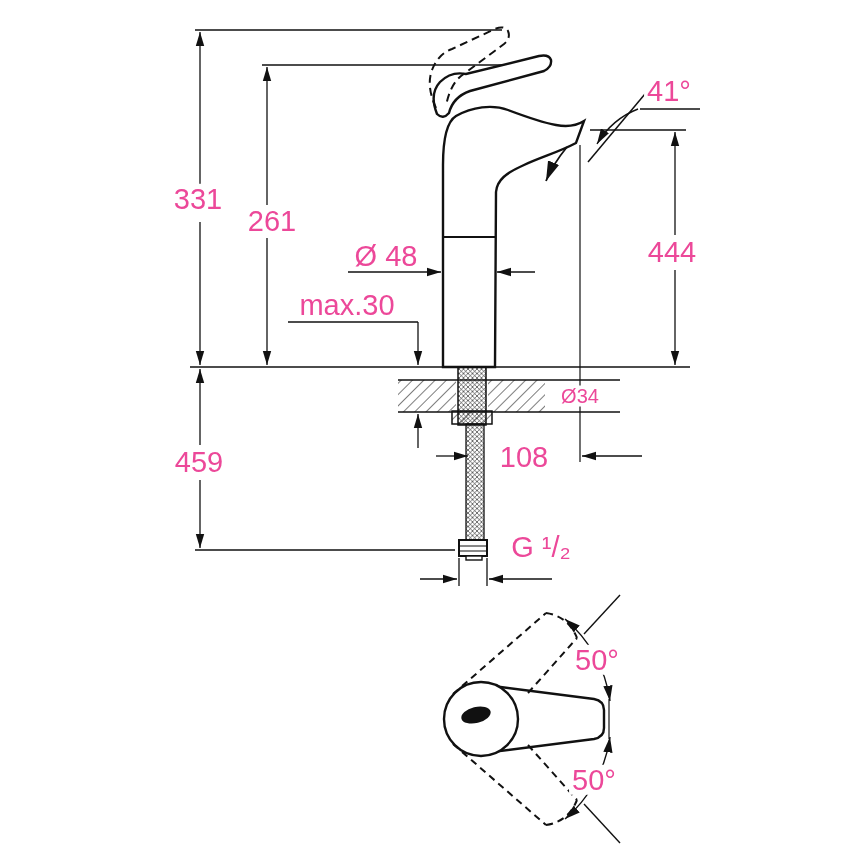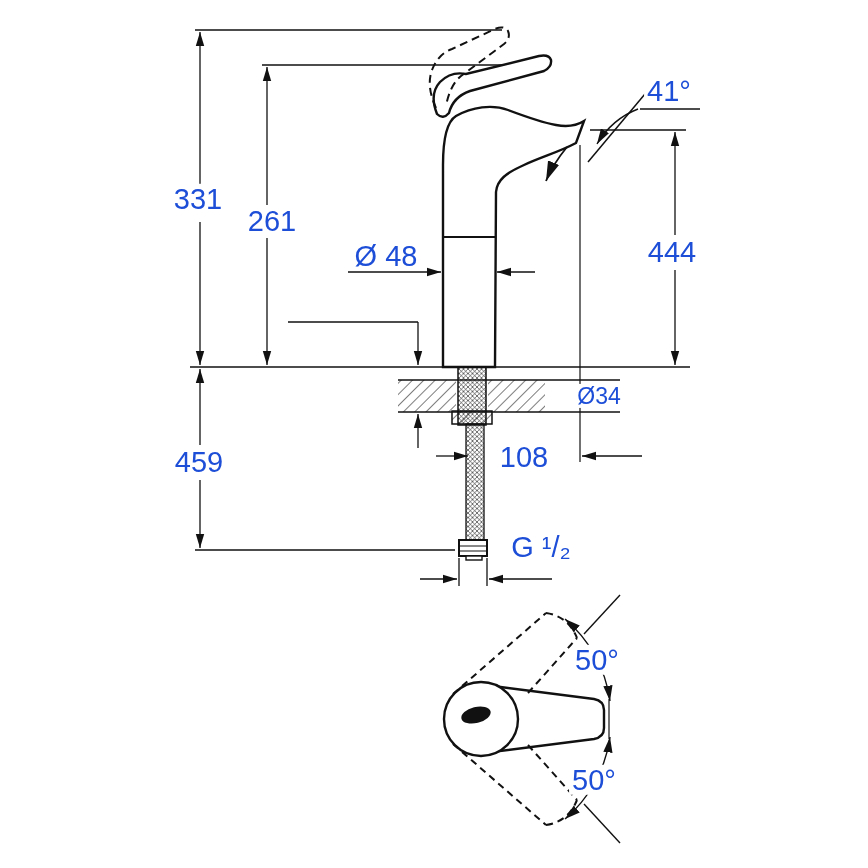--- a/index.html
+++ b/index.html
@@ -9,26 +9,26 @@
     background:#ffffff;
     font-family:"Liberation Sans", sans-serif;
     overflow:hidden;
   }
   svg.drawing { position:absolute; left:0; top:0; }
   .dim-label {
     position:absolute;
     transform:translate(-50%,-50%);
     font-size:29px;
     line-height:1.05;
-    color:#1d4ed8;
+    color:#ec4899;
     background:#ffffff;
     padding:0 3px;
     white-space:nowrap;
   }
-  .dim-label.small { font-size:23px;margin-left:19px; }
+  .dim-label.small { font-size:20px; }
 </style>
 </head>
 <body>
 
 <div class="stage">
 
   <svg class="drawing" width="868" height="868" viewBox="0 0 868 868">
     <defs>
       <marker id="arr" viewBox="0 0 10 6" refX="10" refY="3" markerWidth="11" markerHeight="7" orient="auto">
         <path d="M0,0 L10,3 L0,6 Z" fill="#111111"></path>
@@ -156,20 +156,21 @@
         <line x1="584" y1="804" x2="620" y2="843" stroke-width="1.4"></line>
       </g>
     </g>
   </svg>
 
   <div class="dim-label" style="left:198px; top:199px">331</div>
   <div class="dim-label" style="left:272px; top:221px">261</div>
   <div class="dim-label" style="left:669px; top:91px">41°</div>
   <div class="dim-label" style="left:386px; top:256px">Ø 48</div>
   <div class="dim-label" style="left:672px; top:252px">444</div>
+  <div class="dim-label" style="left:347px; top:305px">max.30</div>
   <div class="dim-label small" style="left:580px; top:396px">Ø34</div>
   <div class="dim-label" style="left:199px; top:462px">459</div>
   <div class="dim-label" style="left:524px; top:457px">108</div>
   <div class="dim-label" style="left:541px; top:547px">G ¹/₂</div>
   <div class="dim-label" style="left:597px; top:660px">50°</div>
   <div class="dim-label" style="left:594px; top:780px">50°</div>
 
 </div>
 
 </body></html>

